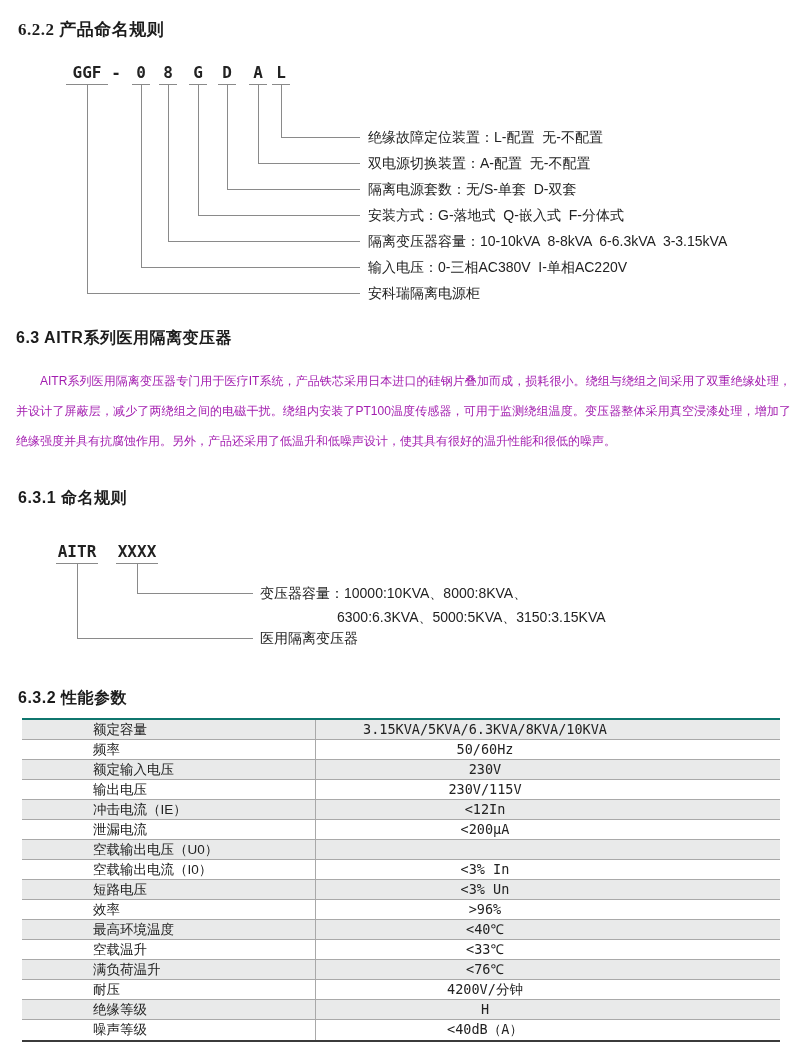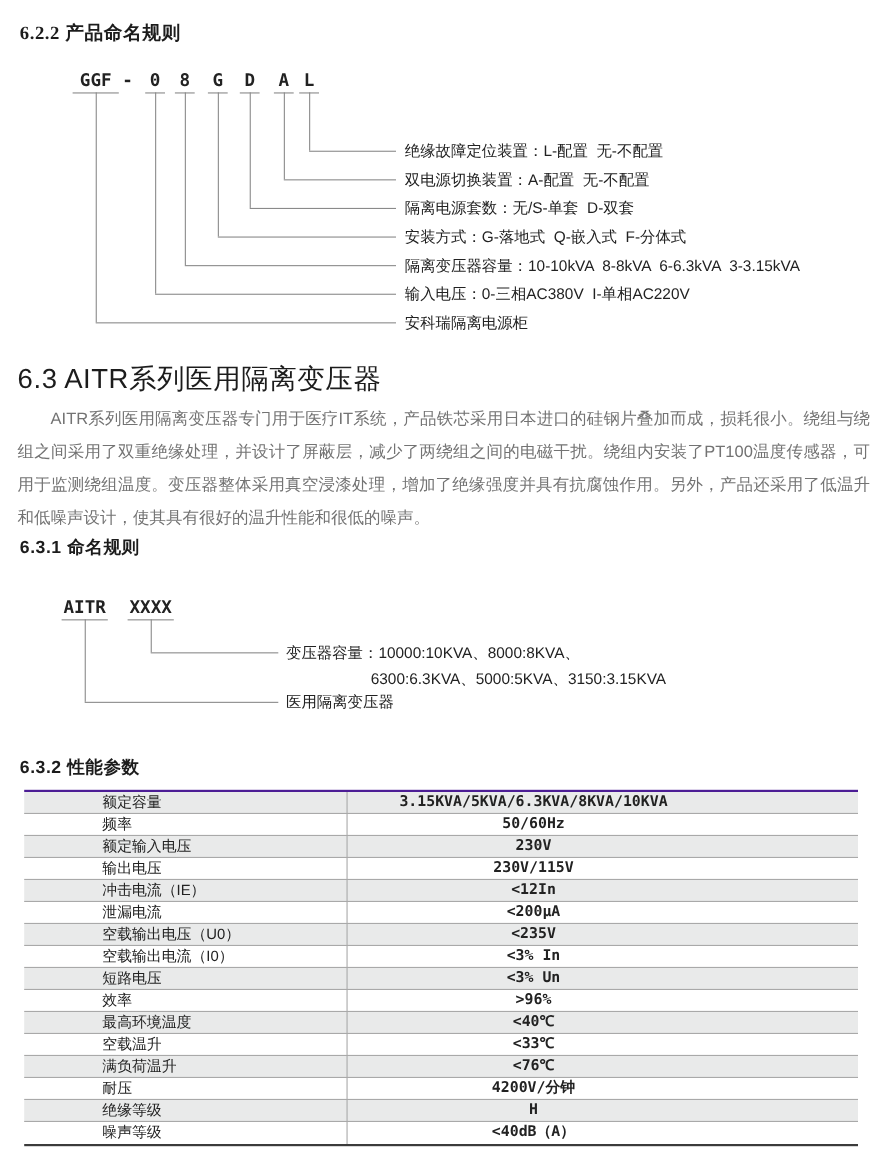--- a/index.html
+++ b/index.html
@@ -7,21 +7,21 @@
     width: 800px; height: 1064px;
     background: #ffffff;
     font-family: "Liberation Sans", "DejaVu Sans", sans-serif;
     color: #1c1c1c;
     position: relative;
     overflow: hidden;
   }
   .abs { position: absolute; }
 
   
-  .h-major { font-size: 25px; font-weight: normal; letter-spacing: 0.5px; }
+  .h-major { font-size: 16px; font-weight: bold; letter-spacing: 0.5px; }
   .h-minor { font-size: 16px; font-weight: bold; letter-spacing: 0.5px; }
 
   
   .code-char {
     position: absolute;
     height: 20px; line-height: 18px;
     text-align: center;
     font-family: "DejaVu Sans Mono", monospace;
     font-size: 16px; font-weight: bold; color: #222;
     border-bottom: 1px solid #8a8a8a;
@@ -36,30 +36,30 @@
     white-space: pre;
   }
   .dg-label .num, .dg-num {
     font-family: Liberation Sans, sans-serif;
   }
 
   
   .body-text {
     position: absolute;
     left: 16px; top: 366px; width: 775px;
-    font-size: 15px; line-height: 30px;
+    font-size: 12px; line-height: 30px;
     text-align: justify; text-indent: 2em;
-    color: #737373;
+    color: #a21caf;
   }
 
   
   .spec-table {
     position: absolute;
     left: 22px; top: 718px; width: 758px;
-    border-top: 2px solid #4c1d95;
+    border-top: 2px solid #0f766e;
     border-bottom: 2px solid #3b3b3b;
   }
   .trow {
     position: relative;
     height: 20px;
     box-sizing: border-box;
     border-bottom: 1px solid #a9a9a9;
   }
   .trow:last-child { border-bottom: none; }
   .trow.shade { background: #e9eaea; }
@@ -67,21 +67,20 @@
     position: absolute; left: 71px; top: 0;
     line-height: 19px; font-size: 13.5px; color: #222;
     white-space: pre;
   }
   .tvalue {
     position: absolute; left: 293px; top: 0; width: 340px;
     line-height: 19px; font-size: 13.5px; color: #222;
     text-align: center;
     font-family: "DejaVu Sans Mono", "Liberation Sans", monospace;
     white-space: pre;
-    font-weight: bold;
   }
   .tdivider {
     position: absolute; left: 293px; top: 0; bottom: 0;
     width: 1px; background: #a9a9a9; z-index: 2;
   }
 </style>
 </head>
 <body>
 
 <div class="abs h-minor" style="left:18px; top:18px; font-size:17px;font-family:Liberation Serif, serif;">6.2.2 产品命名规则</div>
@@ -166,21 +165,20 @@
   <div class="trow shade">
     <span class="tlabel">冲击电流（IE）</span>
     <span class="tvalue">&lt;12In</span>
   </div>
   <div class="trow">
     <span class="tlabel">泄漏电流</span>
     <span class="tvalue">&lt;200μA</span>
   </div>
   <div class="trow shade">
     <span class="tlabel">空载输出电压（U0）</span>
-    <span class="tvalue">&lt;235V</span>
   </div>
   <div class="trow">
     <span class="tlabel">空载输出电流（I0）</span>
     <span class="tvalue">&lt;3% In</span>
   </div>
   <div class="trow shade">
     <span class="tlabel">短路电压</span>
     <span class="tvalue">&lt;3% Un</span>
   </div>
   <div class="trow">

